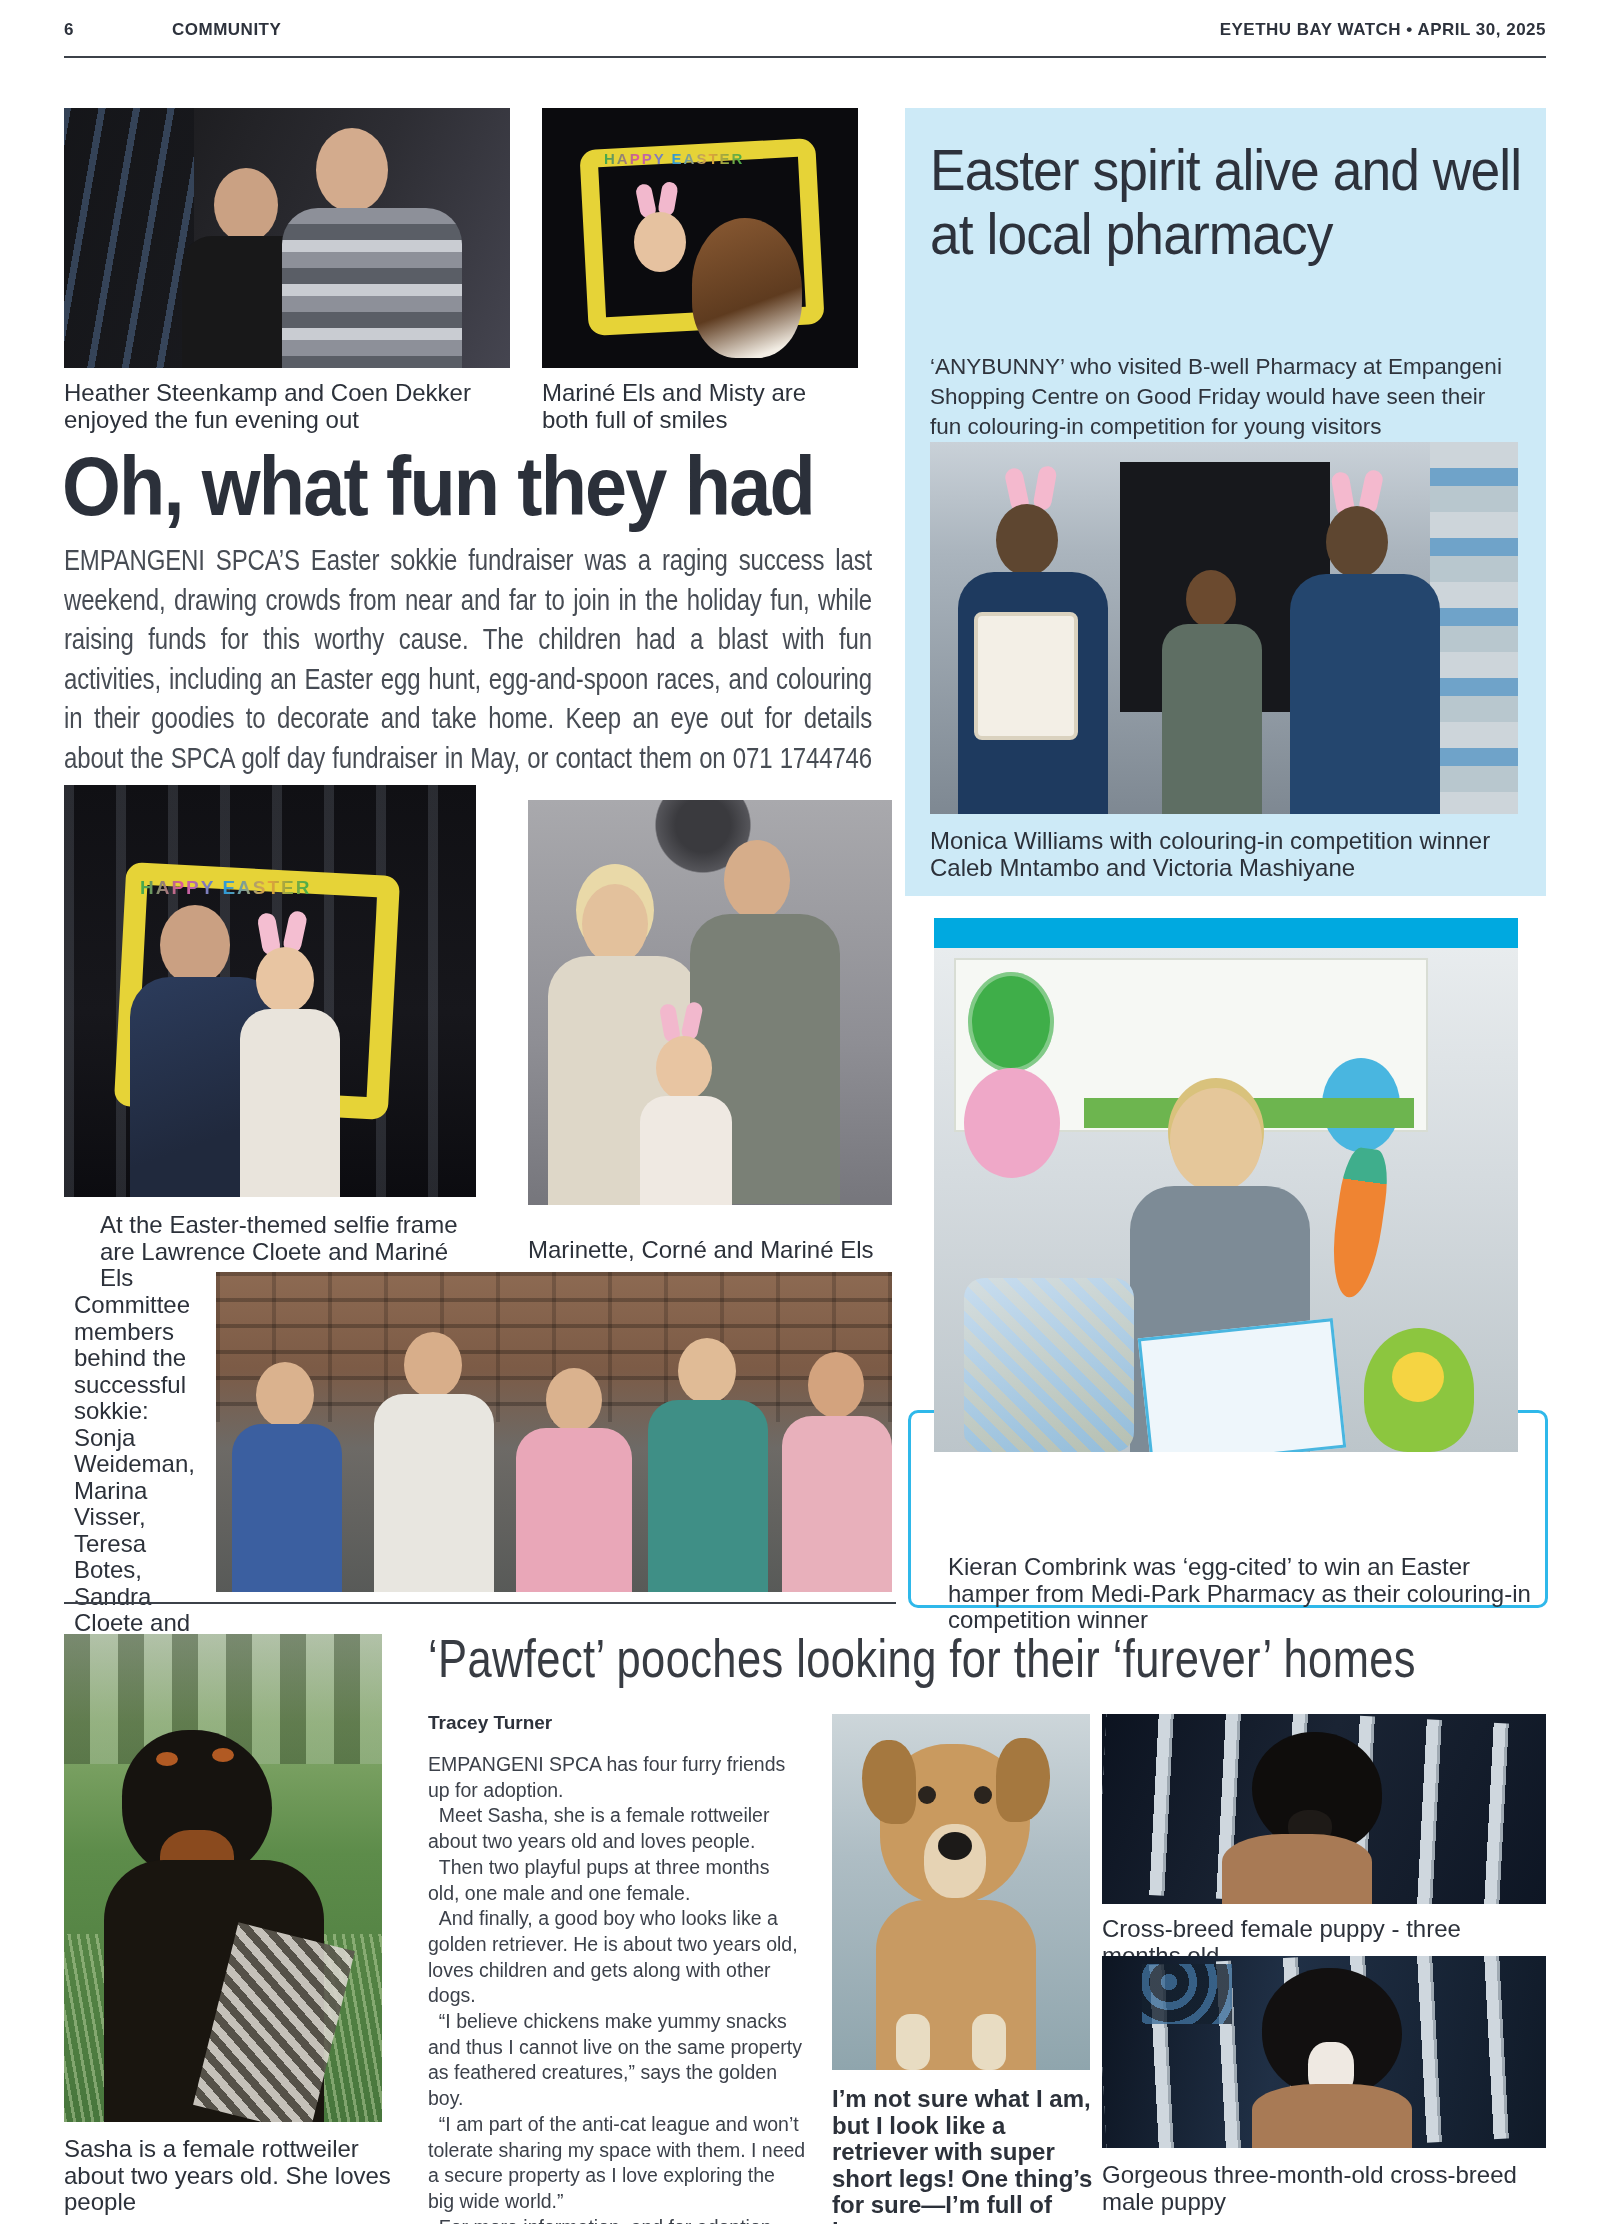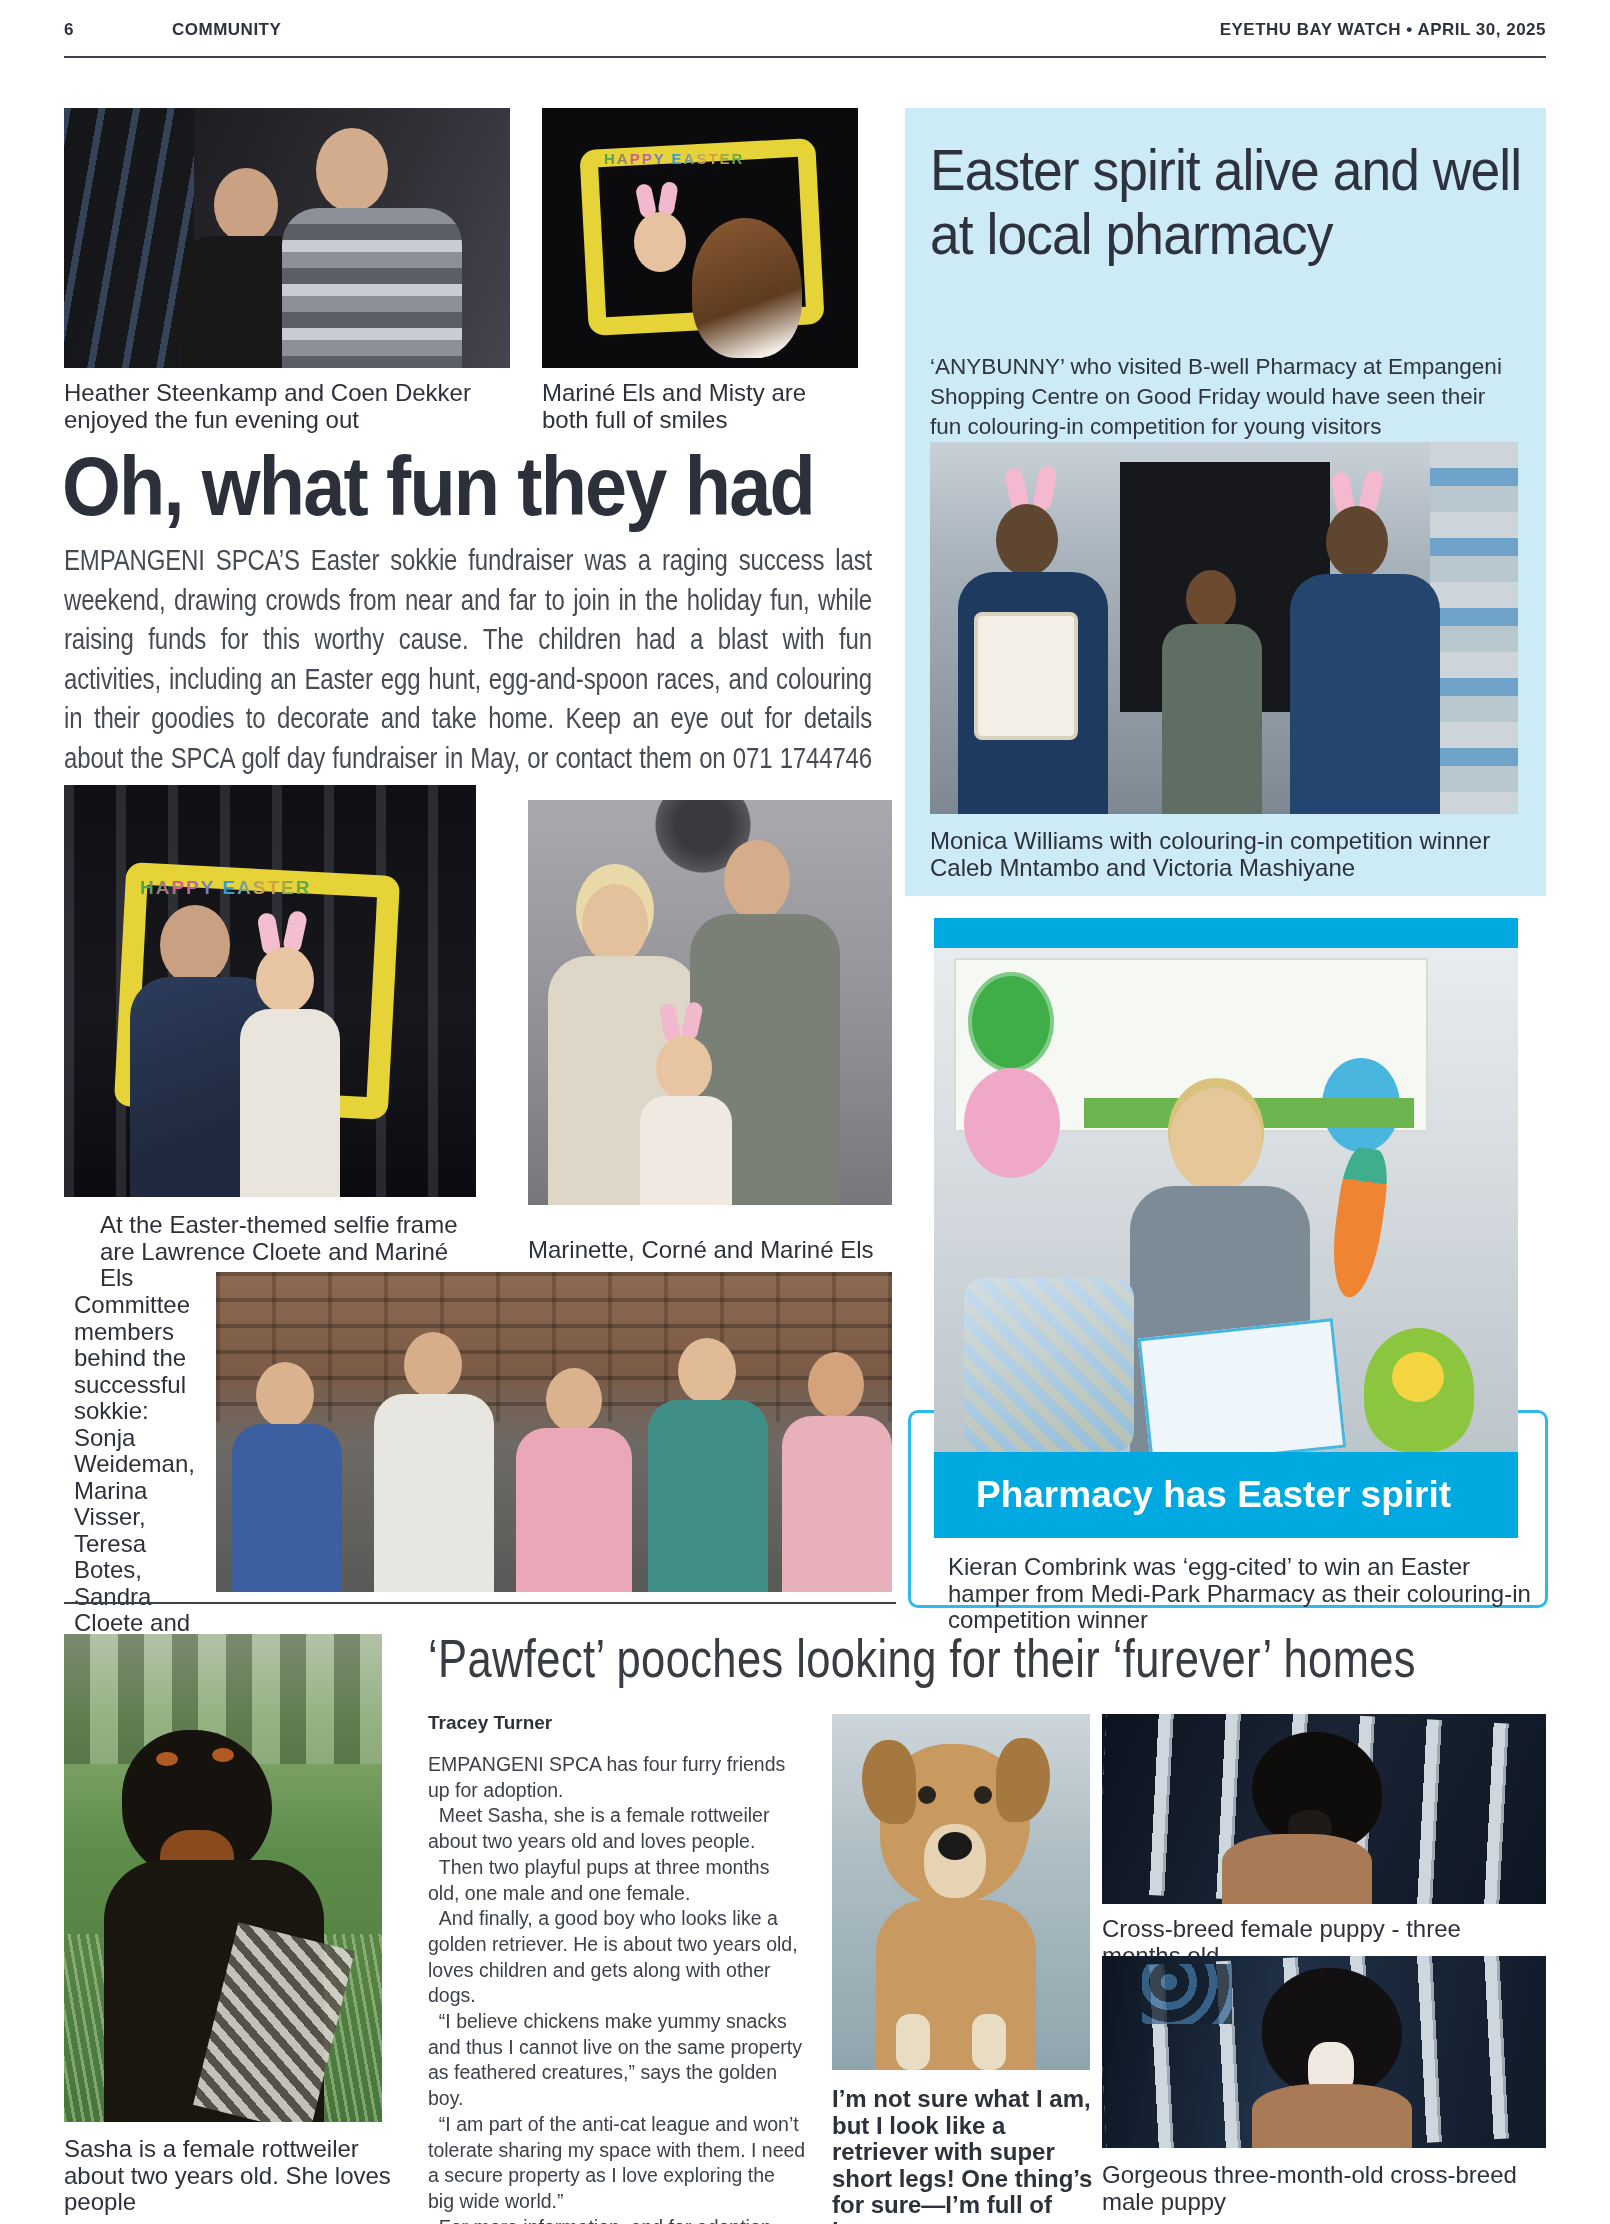--- a/index.html
+++ b/index.html
@@ -139,23 +139,20 @@
     <span class="blob" style="left:388px;top:110px;width:78px;height:94px;border-radius:50%;background:#49b6e0;"></span>
     <span class="blob" style="left:150px;top:130px;width:330px;height:50px;background:linear-gradient(180deg,transparent 0 40%,#6db54f 40%);"></span>
     <span class="blob" style="left:236px;top:140px;width:92px;height:104px;border-radius:50%;background:#e5c79a;box-shadow:0 -8px 0 2px #d9c27c;"></span>
     <span class="blob" style="left:196px;top:238px;width:180px;height:266px;border-radius:44px 44px 0 0;background:#7d8b96;"></span>
     <span class="blob" style="left:402px;top:200px;width:46px;height:150px;border-radius:40% 40% 60% 60%;background:linear-gradient(180deg,#3fae8c 0 22%,#ef8432 22%);transform:rotate(8deg);"></span>
     <span class="blob" style="left:430px;top:380px;width:110px;height:124px;border-radius:50% 50% 40% 40%;background:#8cc63f;"></span>
     <span class="blob" style="left:458px;top:404px;width:52px;height:50px;border-radius:50%;background:#f5d442;"></span>
     <span class="blob" style="left:30px;top:330px;width:170px;height:174px;border-radius:20px;background:linear-gradient(160deg,rgba(210,225,240,.9),rgba(160,190,215,.7)),repeating-linear-gradient(45deg,#e8c35a 0 10px,#74b9e0 10px 20px);"></span>
     <span class="blob" style="left:210px;top:380px;width:190px;height:124px;background:#eef6fb;border:3px solid #49b6e0;transform:rotate(-6deg);"></span>
   </div>
-  <div class="abs banner" style="left:934px;top:1452px;width:584px;height:86px;">
-    <span>Pharmacy has Easter spirit</span>
-  </div>
   <div class="abs cap" style="left:948px;top:1554px;width:596px;">Kieran Combrink was ‘egg-cited’ to win an Easter hamper from Medi-Park Pharmacy as their colouring-in competition winner</div>
 
   <div class="abs ph" style="left:64px;top:1634px;width:318px;height:488px;background:linear-gradient(180deg,#b7c4ae 0%,#86a96c 18%,#5d8c4a 45%,#47763c 100%);">
     <span class="blob" style="left:0;top:0;width:318px;height:130px;background:repeating-linear-gradient(90deg,rgba(60,80,50,.5) 0 26px,rgba(170,190,160,.4) 26px 54px);"></span>
     <span class="blob" style="left:0;top:300px;width:318px;height:188px;background:repeating-linear-gradient(80deg,rgba(230,245,200,.35) 0 3px,transparent 3px 9px);"></span>
     <span class="blob" style="left:58px;top:96px;width:150px;height:150px;border-radius:46% 54% 50% 50%;background:#16130f;"></span>
     <span class="blob" style="left:92px;top:118px;width:22px;height:14px;border-radius:50%;background:#b15a23;"></span>
     <span class="blob" style="left:148px;top:114px;width:22px;height:14px;border-radius:50%;background:#b15a23;"></span>
     <span class="blob" style="left:96px;top:196px;width:74px;height:66px;border-radius:40%;background:#8a4a1e;"></span>
     <span class="blob" style="left:116px;top:238px;width:40px;height:70px;border-radius:20px;background:#e87f9a;"></span>

